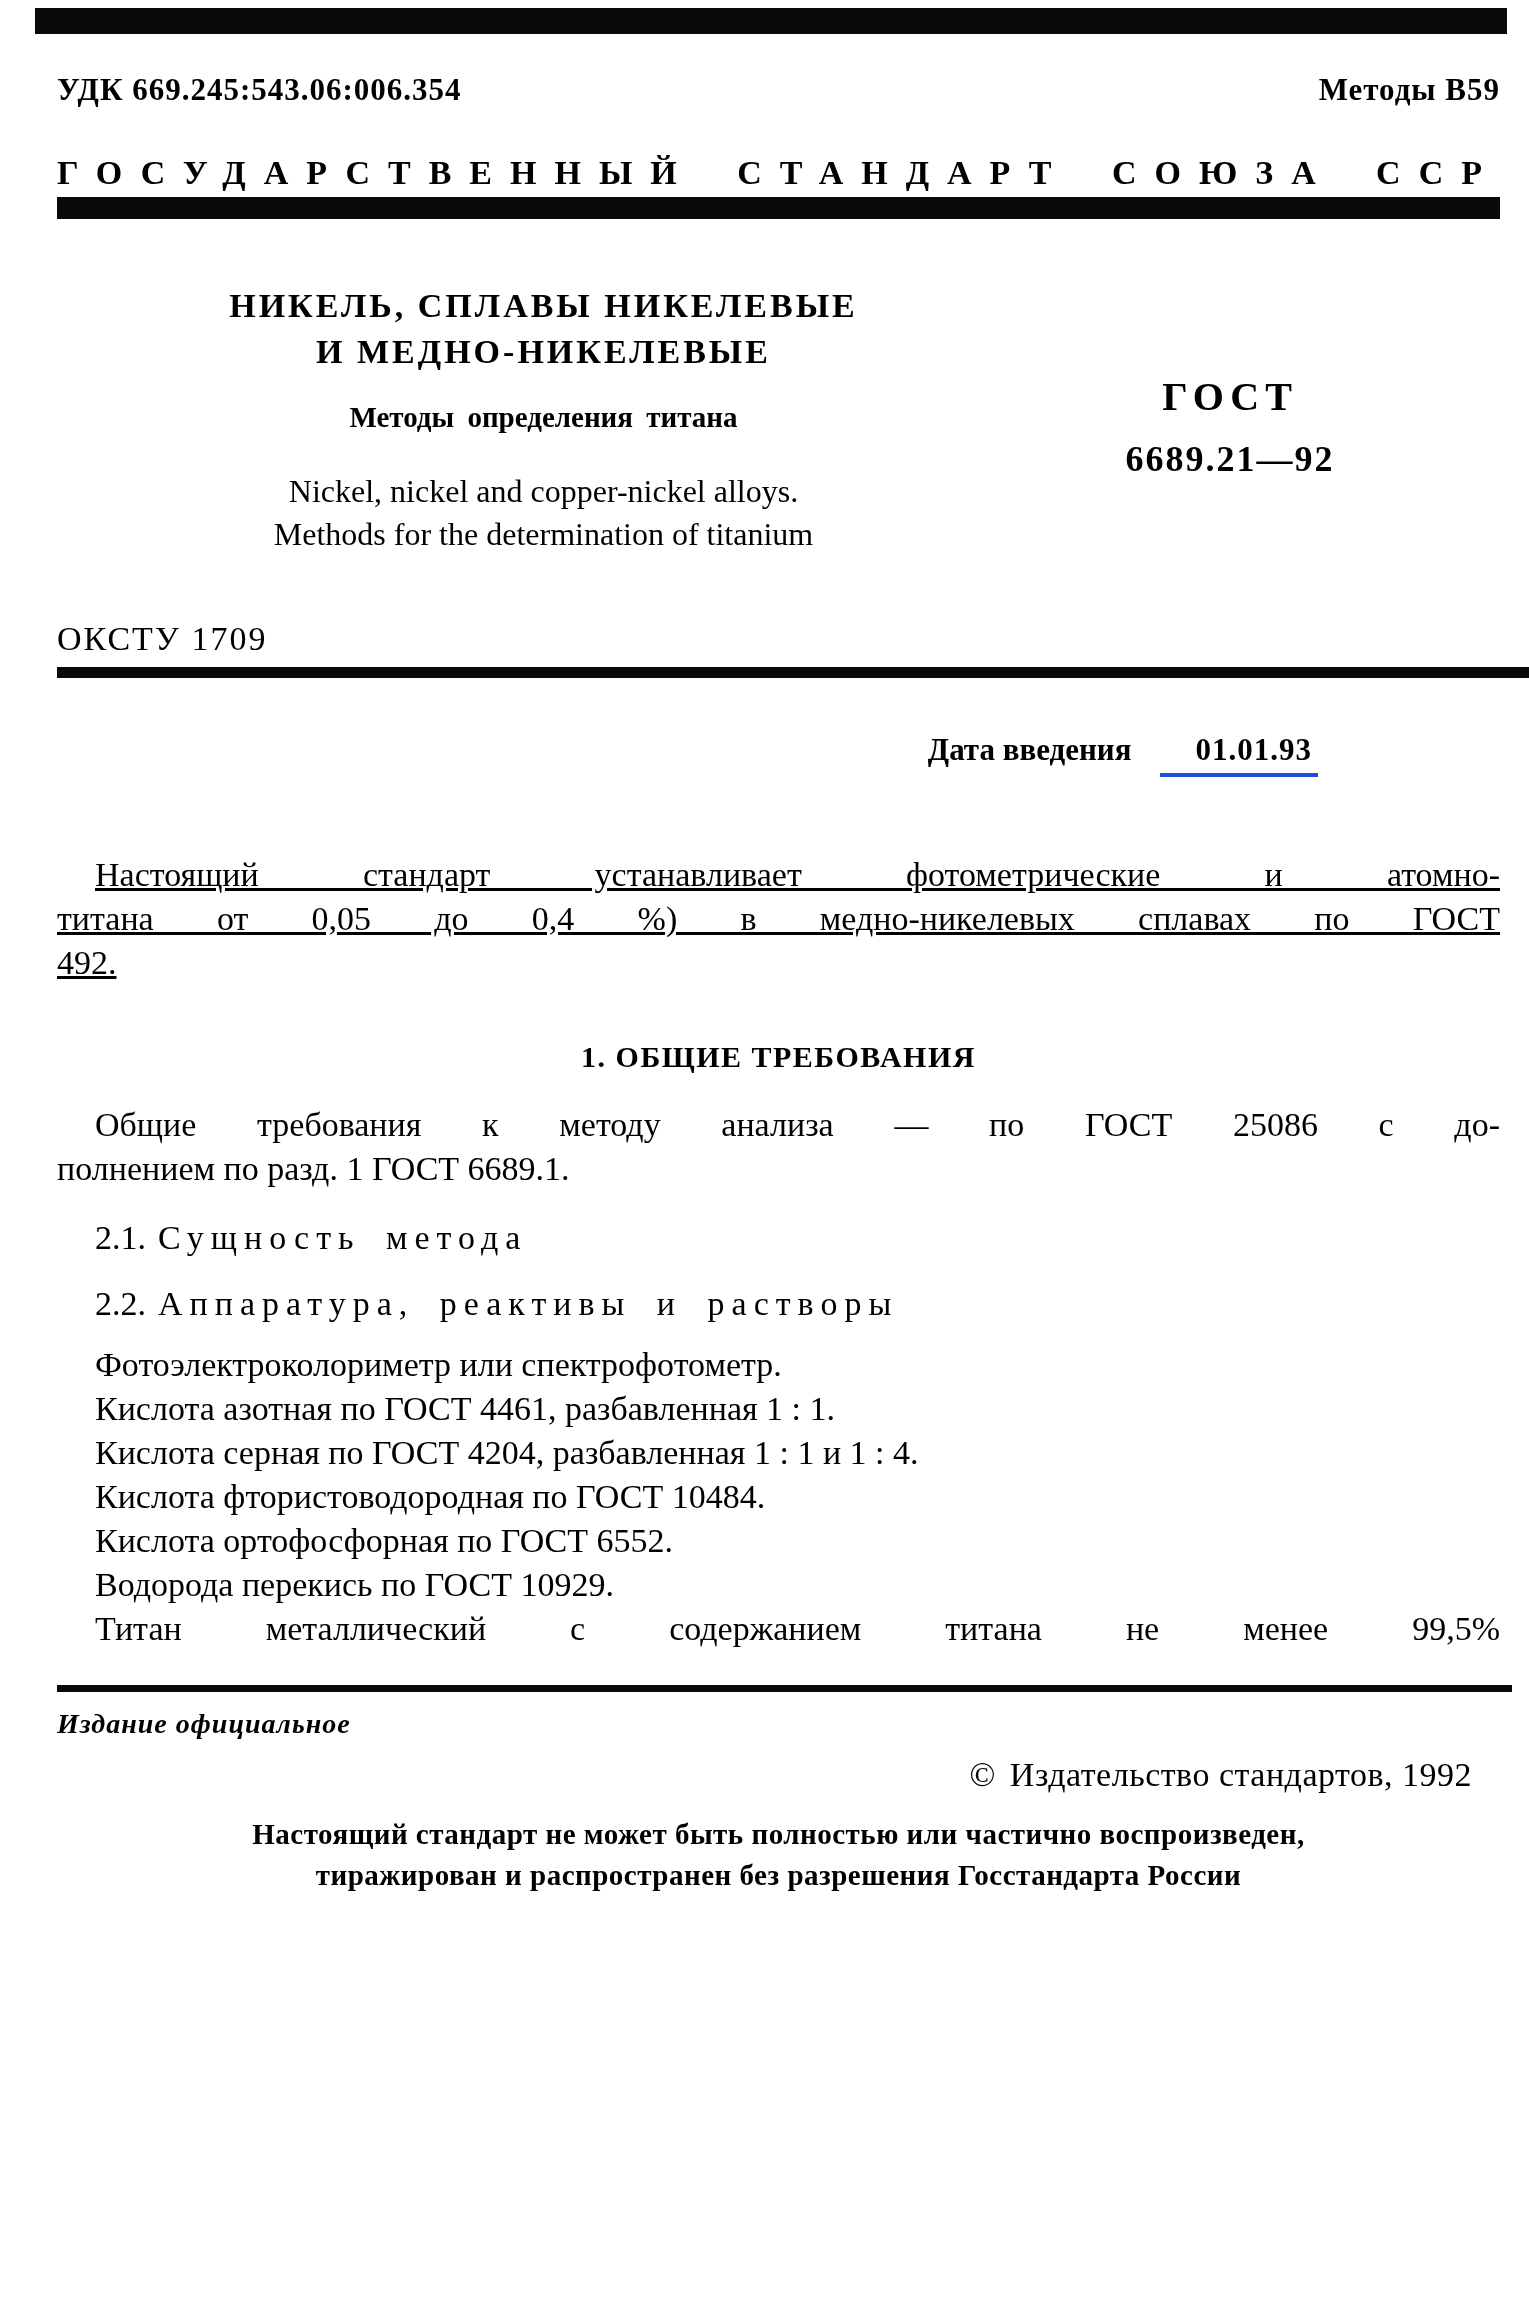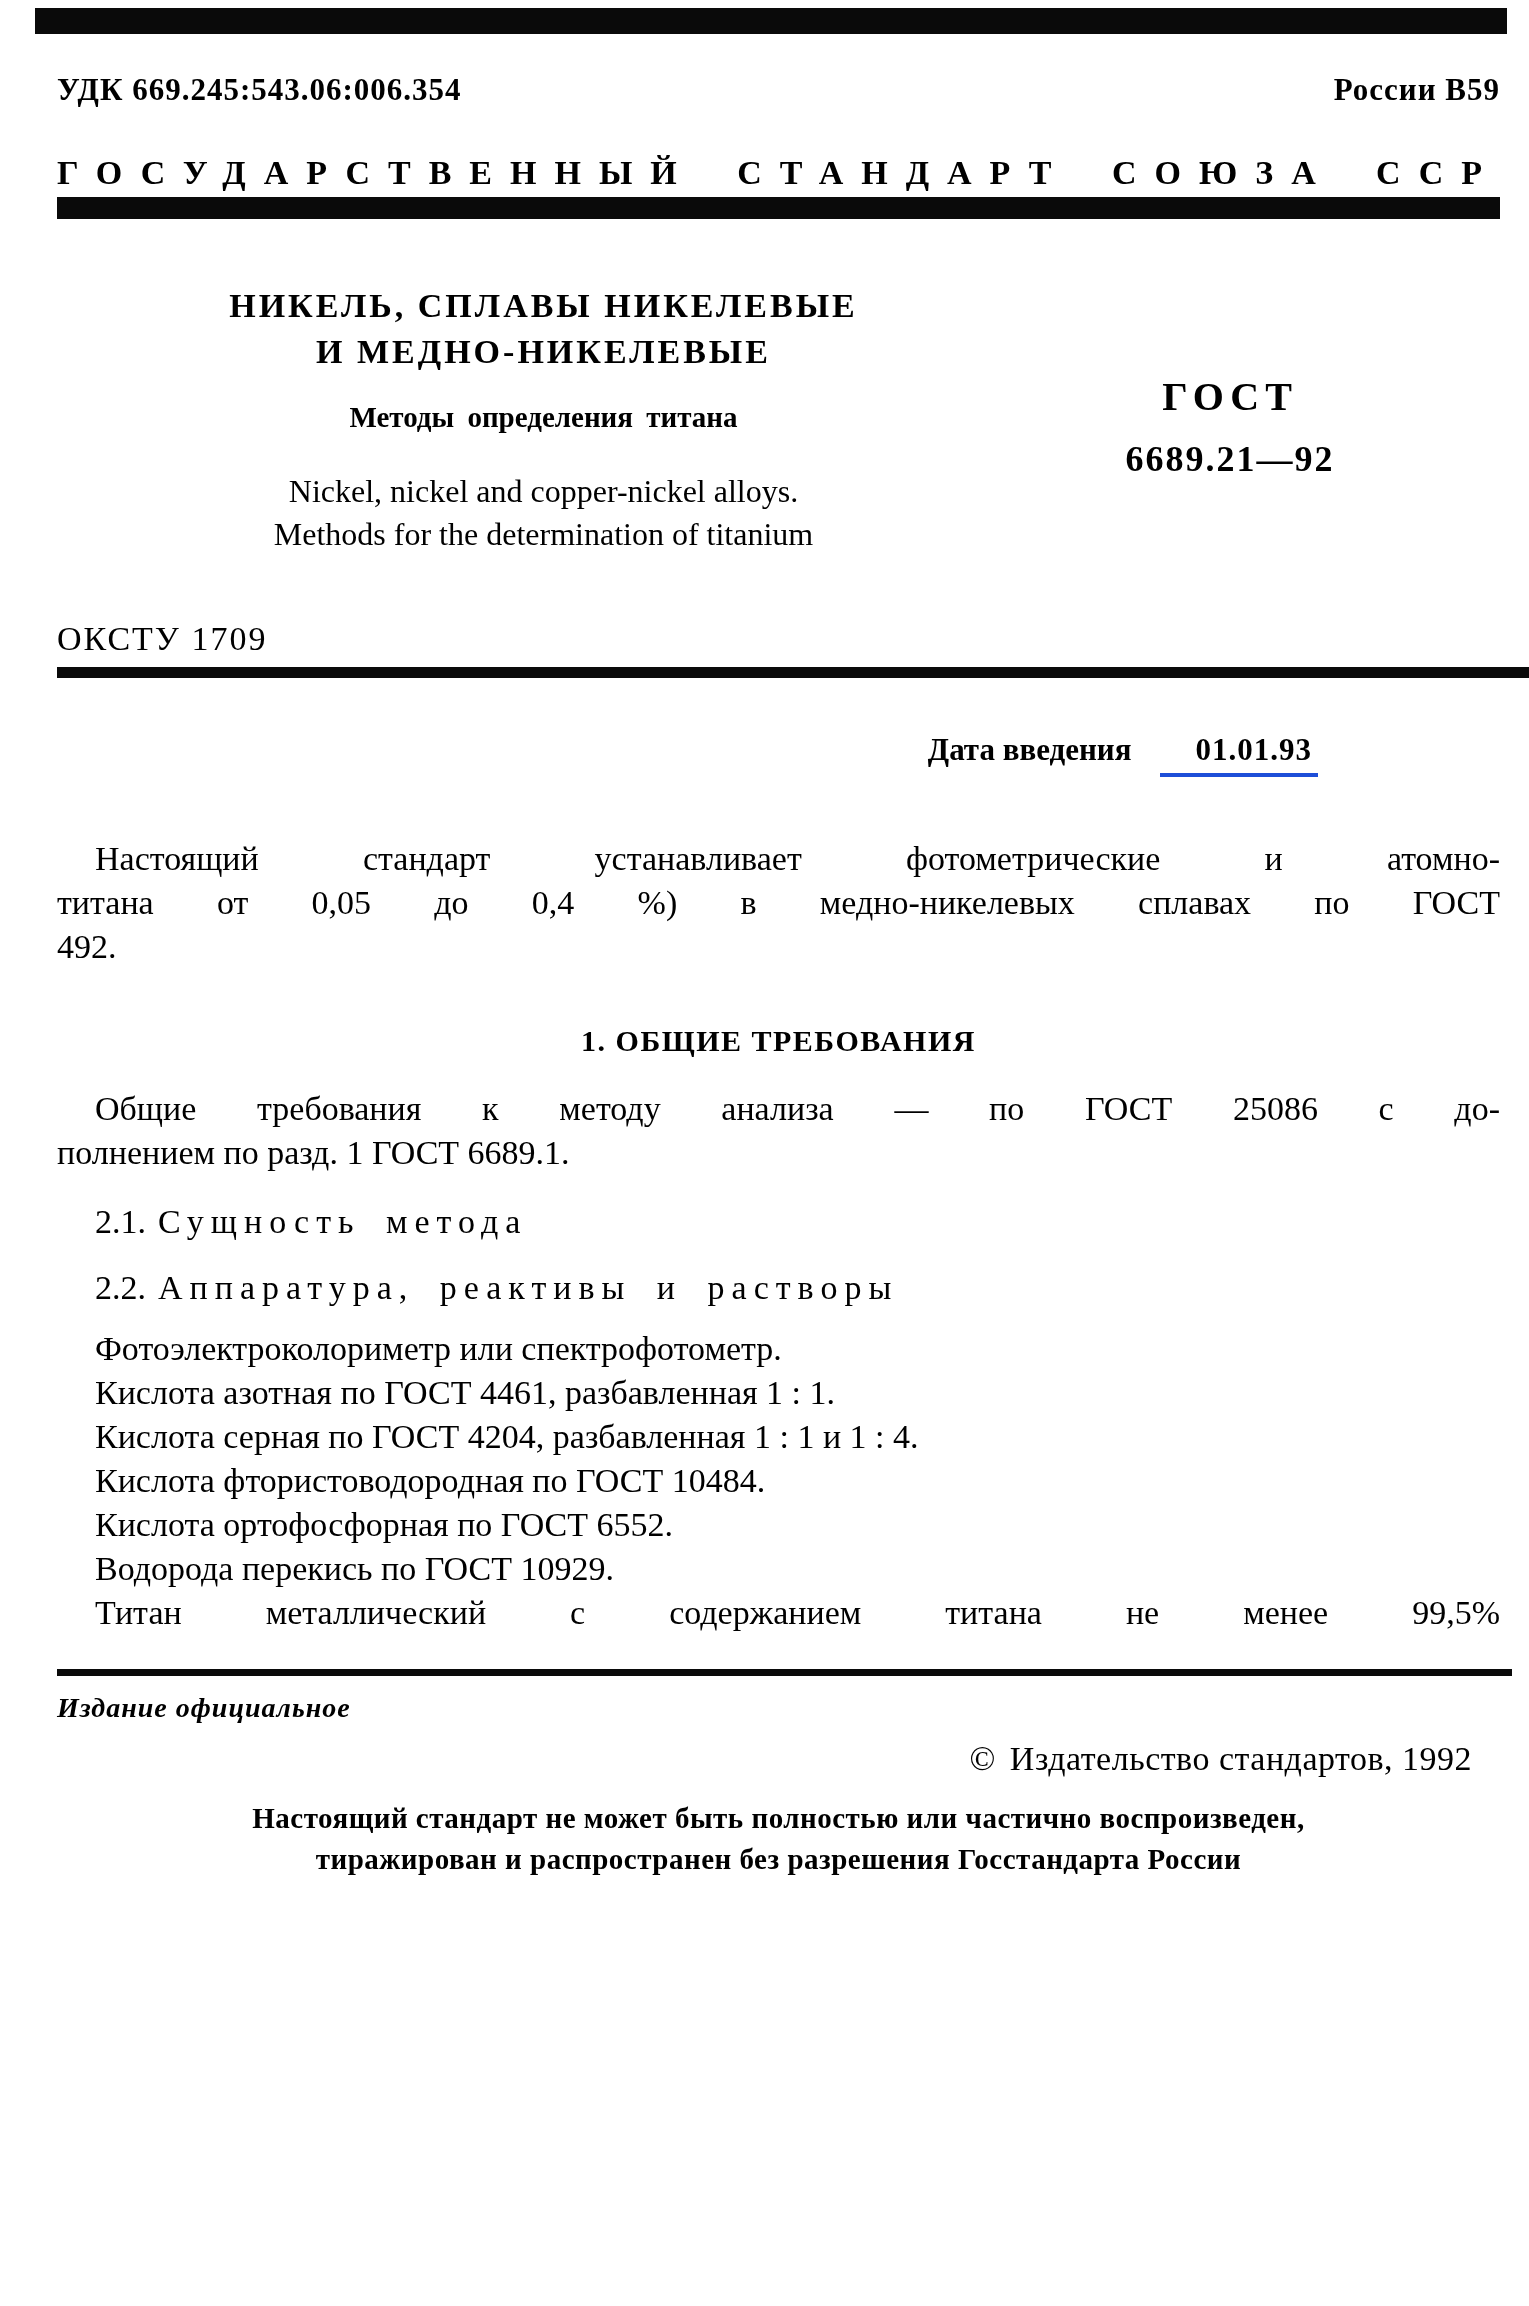--- a/index.html
+++ b/index.html
@@ -52,21 +52,21 @@
   }
   .date-value{
     margin-left:28px;border-bottom:4px solid #1d4ed8;
     padding:0 6px 5px 36px;letter-spacing:1px;
   }
 
   
   .para{font-size:34px;line-height:44px;}
   .jline{text-align:justify;text-align-last:justify;}
   .ind{text-indent:38px;}
-  .intro{margin-top:60px;}
+  .intro{margin-top:76px;text-decoration:underline;}
   .sec-head{
     margin-top:50px;text-align:center;font-weight:bold;font-size:30px;
     letter-spacing:1.5px;line-height:44px;
   }
   .s1-para{margin-top:24px;}
   .sub-head{font-size:34px;margin-top:28px;text-indent:38px;}
   .sub-head .spaced{letter-spacing:7px;word-spacing:10px;margin-left:12px;}
   .s21-body{margin-top:2px;}
   .reagents{margin-top:20px;}
   .reagents .rline{text-indent:38px;}
@@ -84,21 +84,21 @@
 </head>
 <body>
 
 <div class="page">
   <div class="topbar"></div>
 
   <div class="content">
 
     <div class="udk-row">
       <span>УДК 669.245:543.06:006.354</span>
-      <span>России В59</span>
+      <span>Методы В59</span>
     </div>
 
     <div class="org-title">ГОСУДАРСТВЕННЫЙ СТАНДАРТ СОЮЗА ССР</div>
     <div class="thickbar"></div>
 
     <div class="title-section">
       <div class="title-left">
         <div class="title-ru">НИКЕЛЬ, СПЛАВЫ НИКЕЛЕВЫЕ</div>
         <div class="title-ru">И МЕДНО-НИКЕЛЕВЫЕ</div>
         <div class="title-method">Методы определения титана</div>

